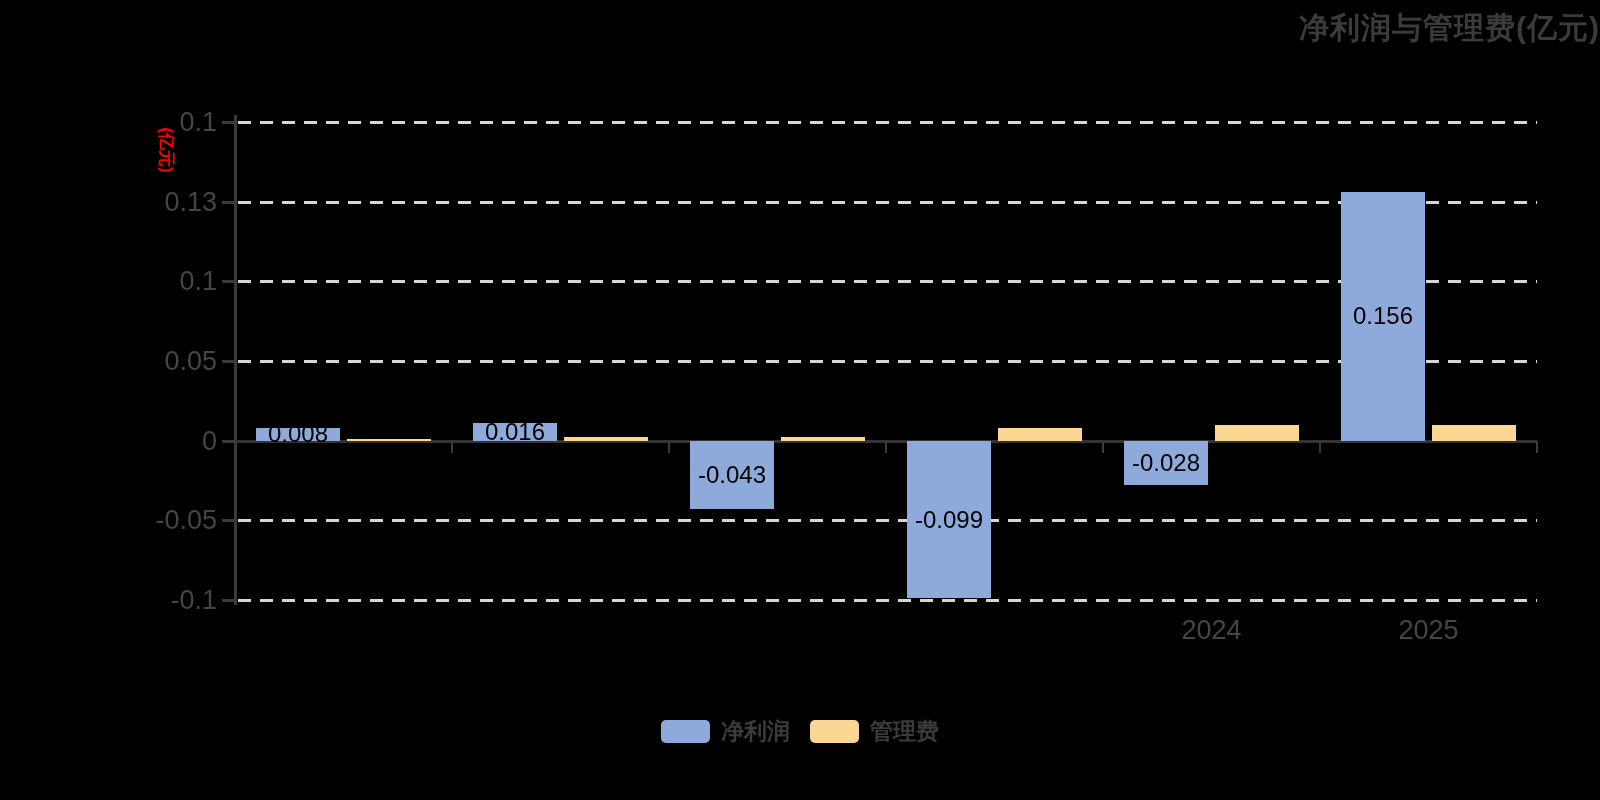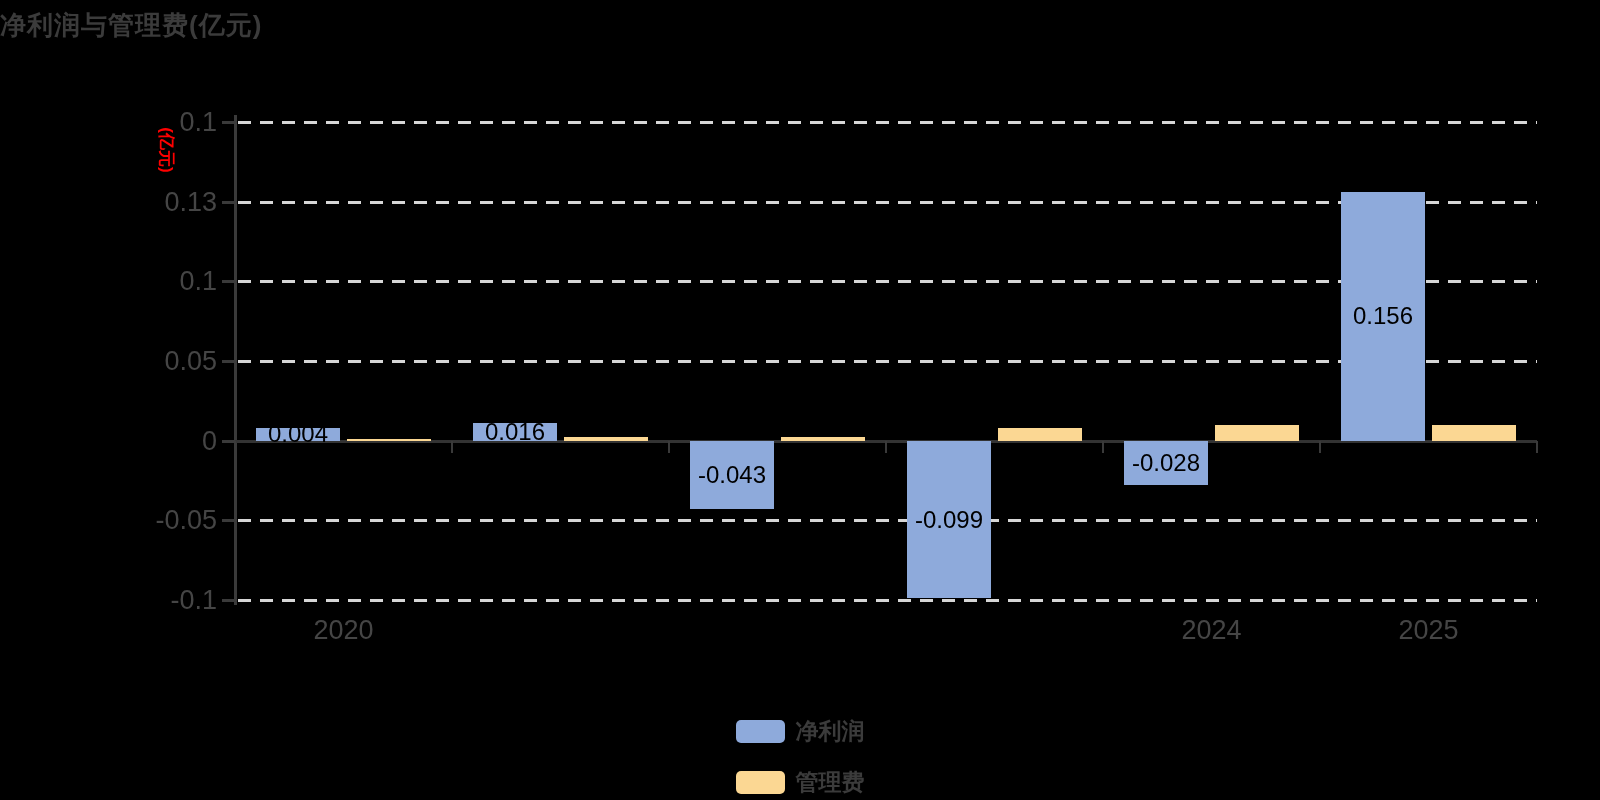--- a/index.html
+++ b/index.html
@@ -1,38 +1,38 @@
 <!DOCTYPE html>
 <html><head>
 <meta charset="utf-8">
 <style>
   html,body{margin:0;padding:0;background:#000;}
   .canvas{position:relative;width:1600px;height:800px;background:#000;overflow:hidden;
           font-family:"Liberation Sans", sans-serif;}
-  .title{position:absolute;top:8px;left:0;right:0;text-align:left;
-         font-size:26px;font-weight:bold;color:#3b3b3b;letter-spacing:1px;}
+  .title{position:absolute;top:8px;left:0;right:0;text-align:right;
+         font-size:30px;font-weight:bold;color:#3b3b3b;letter-spacing:1px;}
   .unit{position:absolute;left:148px;top:110px;width:36px;height:80px;}
   .unit span{position:absolute;left:50%;top:50%;transform:translate(-50%,-50%) rotate(90deg);
          white-space:nowrap;font-size:17px;font-weight:bold;}
   .plot{position:absolute;left:235px;top:122px;width:1302px;height:478px;}
   .gridline{position:absolute;left:3px;width:1299px;height:3px;
          background:repeating-linear-gradient(90deg,#d6d6d6 0 13px,transparent 13px 22px);}
   .vaxis{position:absolute;left:-1px;top:-7px;width:3px;height:490px;background:#3a3a3a;}
   .zeroline{position:absolute;left:0;width:1302px;height:3px;background:#333;}
   .xtickmark{position:absolute;width:2px;height:12px;background:#3a3a3a;}
   .ytickmark{position:absolute;left:-13px;width:13px;height:3px;background:#3a3a3a;}
   .yticklabel{position:absolute;left:-112px;width:94px;text-align:right;
          font-size:27px;color:#454545;height:32px;line-height:32px;}
   .xlabel{position:absolute;width:217px;text-align:center;font-size:27px;color:#454545;
          height:32px;line-height:32px;}
   .bar{position:absolute;}
   .barlabel{position:absolute;width:124px;text-align:center;font-size:24px;color:#000;
          height:30px;line-height:30px;z-index:5;pointer-events:none;}
   .legend{position:absolute;top:716px;left:0;right:0;display:flex;
-         justify-content:center;align-items:center;gap:20px;flex-direction:column;}
+         justify-content:center;align-items:center;gap:20px;}
   .legend-item{display:flex;align-items:center;gap:11px;}
   .swatch{display:inline-block;width:49px;height:23px;border-radius:5px;}
   .legend-label{font-size:23px;font-weight:bold;color:#3b3b3b;}
   .footer{position:absolute;top:771px;left:0;right:0;text-align:center;
          font-size:19px;font-weight:bold;}
 </style>
 </head>
 <body>
 
 <div class="canvas">
@@ -64,38 +64,37 @@
       <div class="vaxis"></div>
       <div class="zeroline" style="top: 317.667px;"></div>
       <div class="xtickmark" style="left: -1px; top: 318.667px;"></div>
       <div class="xtickmark" style="left: 216px; top: 318.667px;"></div>
       <div class="xtickmark" style="left: 433px; top: 318.667px;"></div>
       <div class="xtickmark" style="left: 650px; top: 318.667px;"></div>
       <div class="xtickmark" style="left: 867px; top: 318.667px;"></div>
       <div class="xtickmark" style="left: 1084px; top: 318.667px;"></div>
       <div class="xtickmark" style="left: 1301px; top: 318.667px;"></div>
       <div class="bar" style="left: 21px; top: 305.92px; width: 84px; height: 12.7467px; background: rgb(142, 170, 219);"></div>
-      <div class="barlabel" style="left: 1px; top: 297.293px; color: rgb(0, 0, 0);">0.004</div>
+      <div class="barlabel" style="left: 1px; top: 297.293px; color: rgb(0, 0, 0);">0.008</div>
       <div class="bar" style="left: 238px; top: 301.14px; width: 84px; height: 17.5267px; background: rgb(142, 170, 219);"></div>
       <div class="barlabel" style="left: 218px; top: 294.903px; color: rgb(0, 0, 0);">0.016</div>
       <div class="bar" style="left: 455px; top: 318.667px; width: 84px; height: 68.5133px; background: rgb(142, 170, 219);"></div>
       <div class="barlabel" style="left: 435px; top: 337.923px; color: rgb(0, 0, 0);">-0.043</div>
       <div class="bar" style="left: 672px; top: 318.667px; width: 84px; height: 157.74px; background: rgb(142, 170, 219);"></div>
       <div class="barlabel" style="left: 652px; top: 382.537px; color: rgb(0, 0, 0);">-0.099</div>
       <div class="bar" style="left: 889px; top: 318.667px; width: 84px; height: 44.6133px; background: rgb(142, 170, 219);"></div>
       <div class="barlabel" style="left: 869px; top: 325.973px; color: rgb(0, 0, 0);">-0.028</div>
       <div class="bar" style="left: 1106px; top: 70.1067px; width: 84px; height: 248.56px; background: rgb(142, 170, 219);"></div>
       <div class="barlabel" style="left: 1086px; top: 179.387px; color: rgb(0, 0, 0);">0.156</div>
       <div class="bar" style="left: 112px; top: 317.073px; width: 84px; height: 2px; background: rgb(251, 215, 147);"></div>
       <div class="bar" style="left: 329px; top: 315.48px; width: 84px; height: 3.18667px; background: rgb(251, 215, 147);"></div>
       <div class="bar" style="left: 546px; top: 315.48px; width: 84px; height: 3.18667px; background: rgb(251, 215, 147);"></div>
       <div class="bar" style="left: 763px; top: 305.92px; width: 84px; height: 12.7467px; background: rgb(251, 215, 147);"></div>
       <div class="bar" style="left: 980px; top: 302.733px; width: 84px; height: 15.9333px; background: rgb(251, 215, 147);"></div>
       <div class="bar" style="left: 1197px; top: 302.733px; width: 84px; height: 15.9333px; background: rgb(251, 215, 147);"></div>
-      <div class="xlabel" style="left: 0px; top: 492px; color: rgb(69, 69, 69);">2020</div>
       <div class="xlabel" style="left: 868px; top: 492px; color: rgb(69, 69, 69);">2024</div>
       <div class="xlabel" style="left: 1085px; top: 492px; color: rgb(69, 69, 69);">2025</div>
     </div>
   <div class="legend">
     <div class="legend-item">
       <span class="swatch" style="background: rgb(142, 170, 219);"></span>
       <span class="legend-label">净利润</span>
     </div>
     <div class="legend-item">
       <span class="swatch" style="background: rgb(251, 215, 147);"></span>

